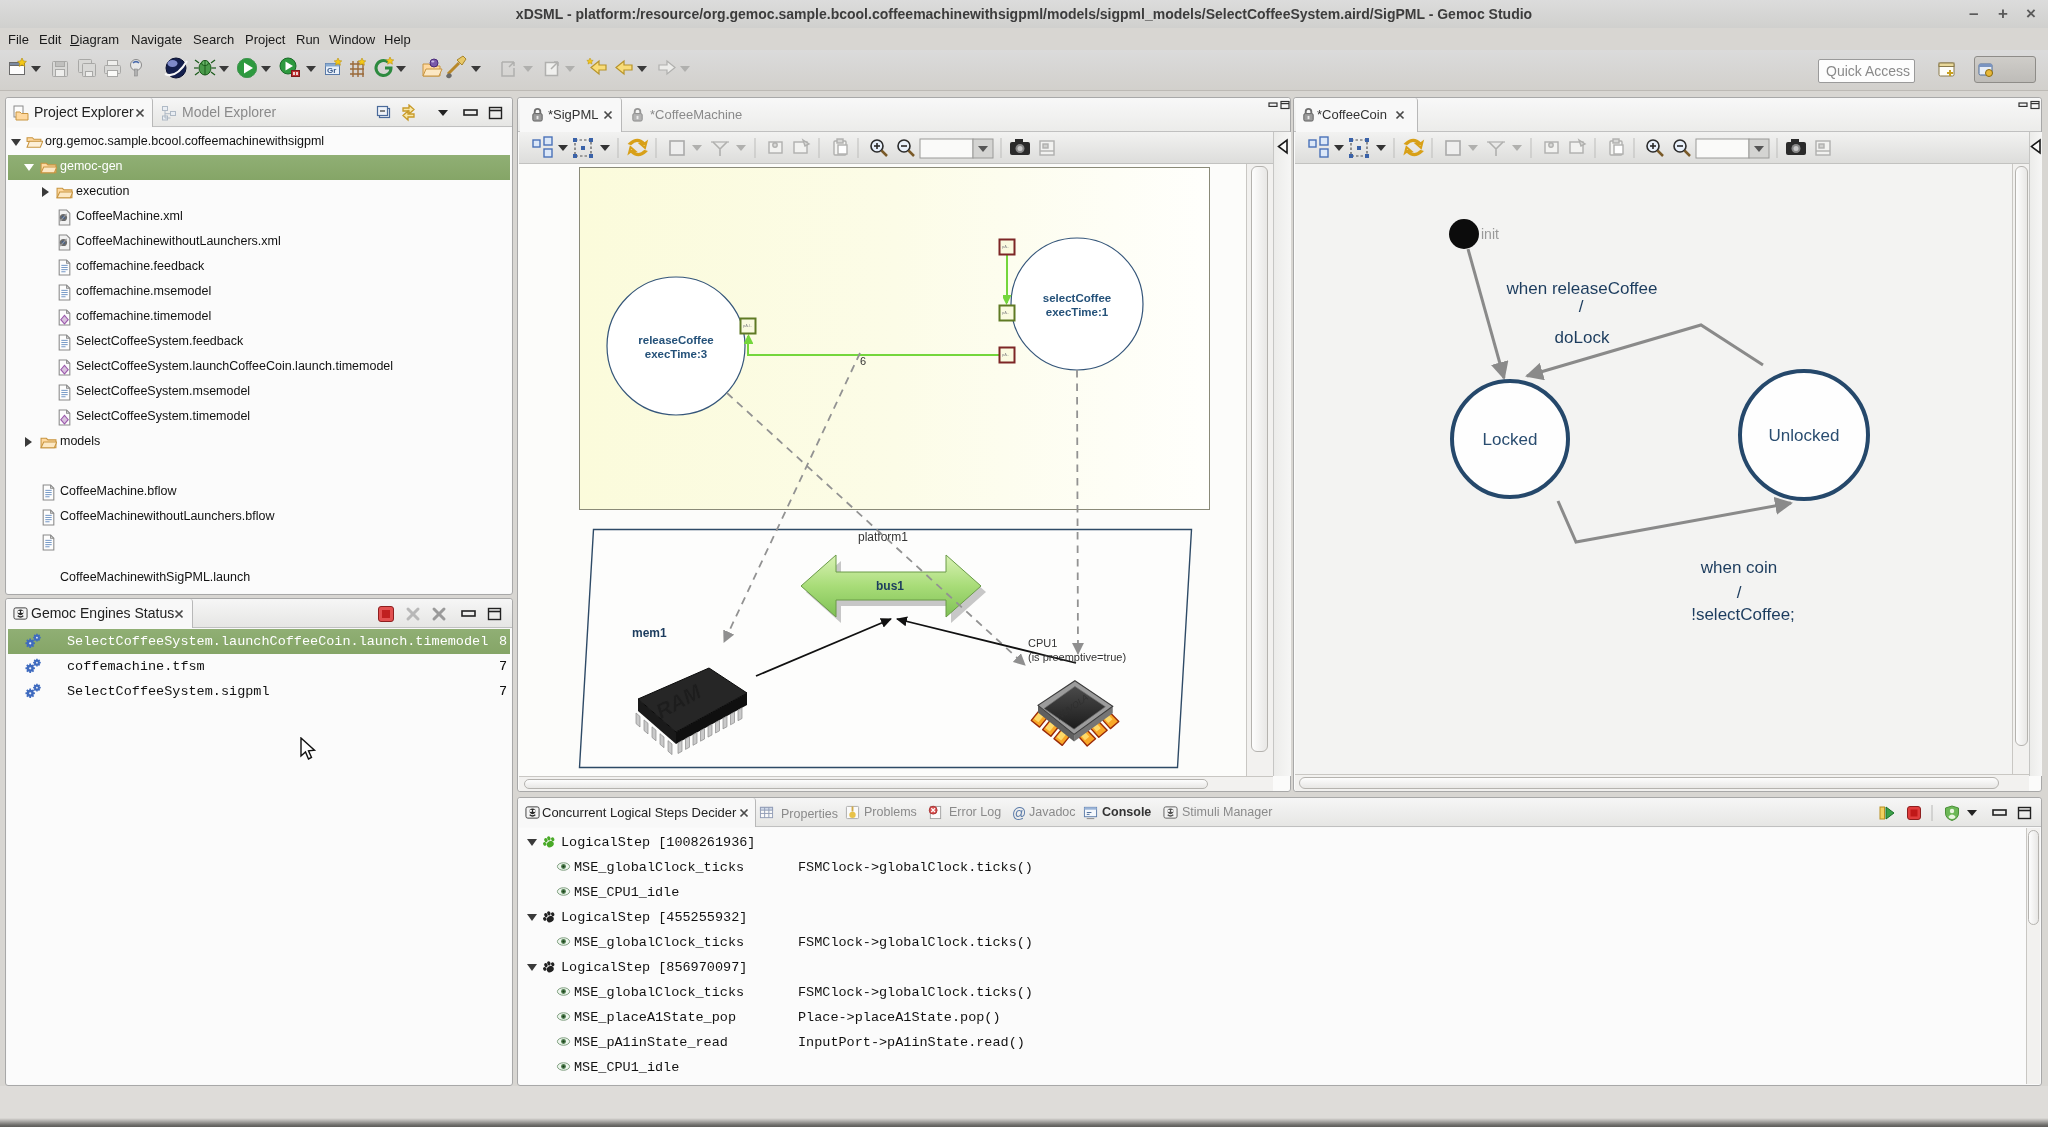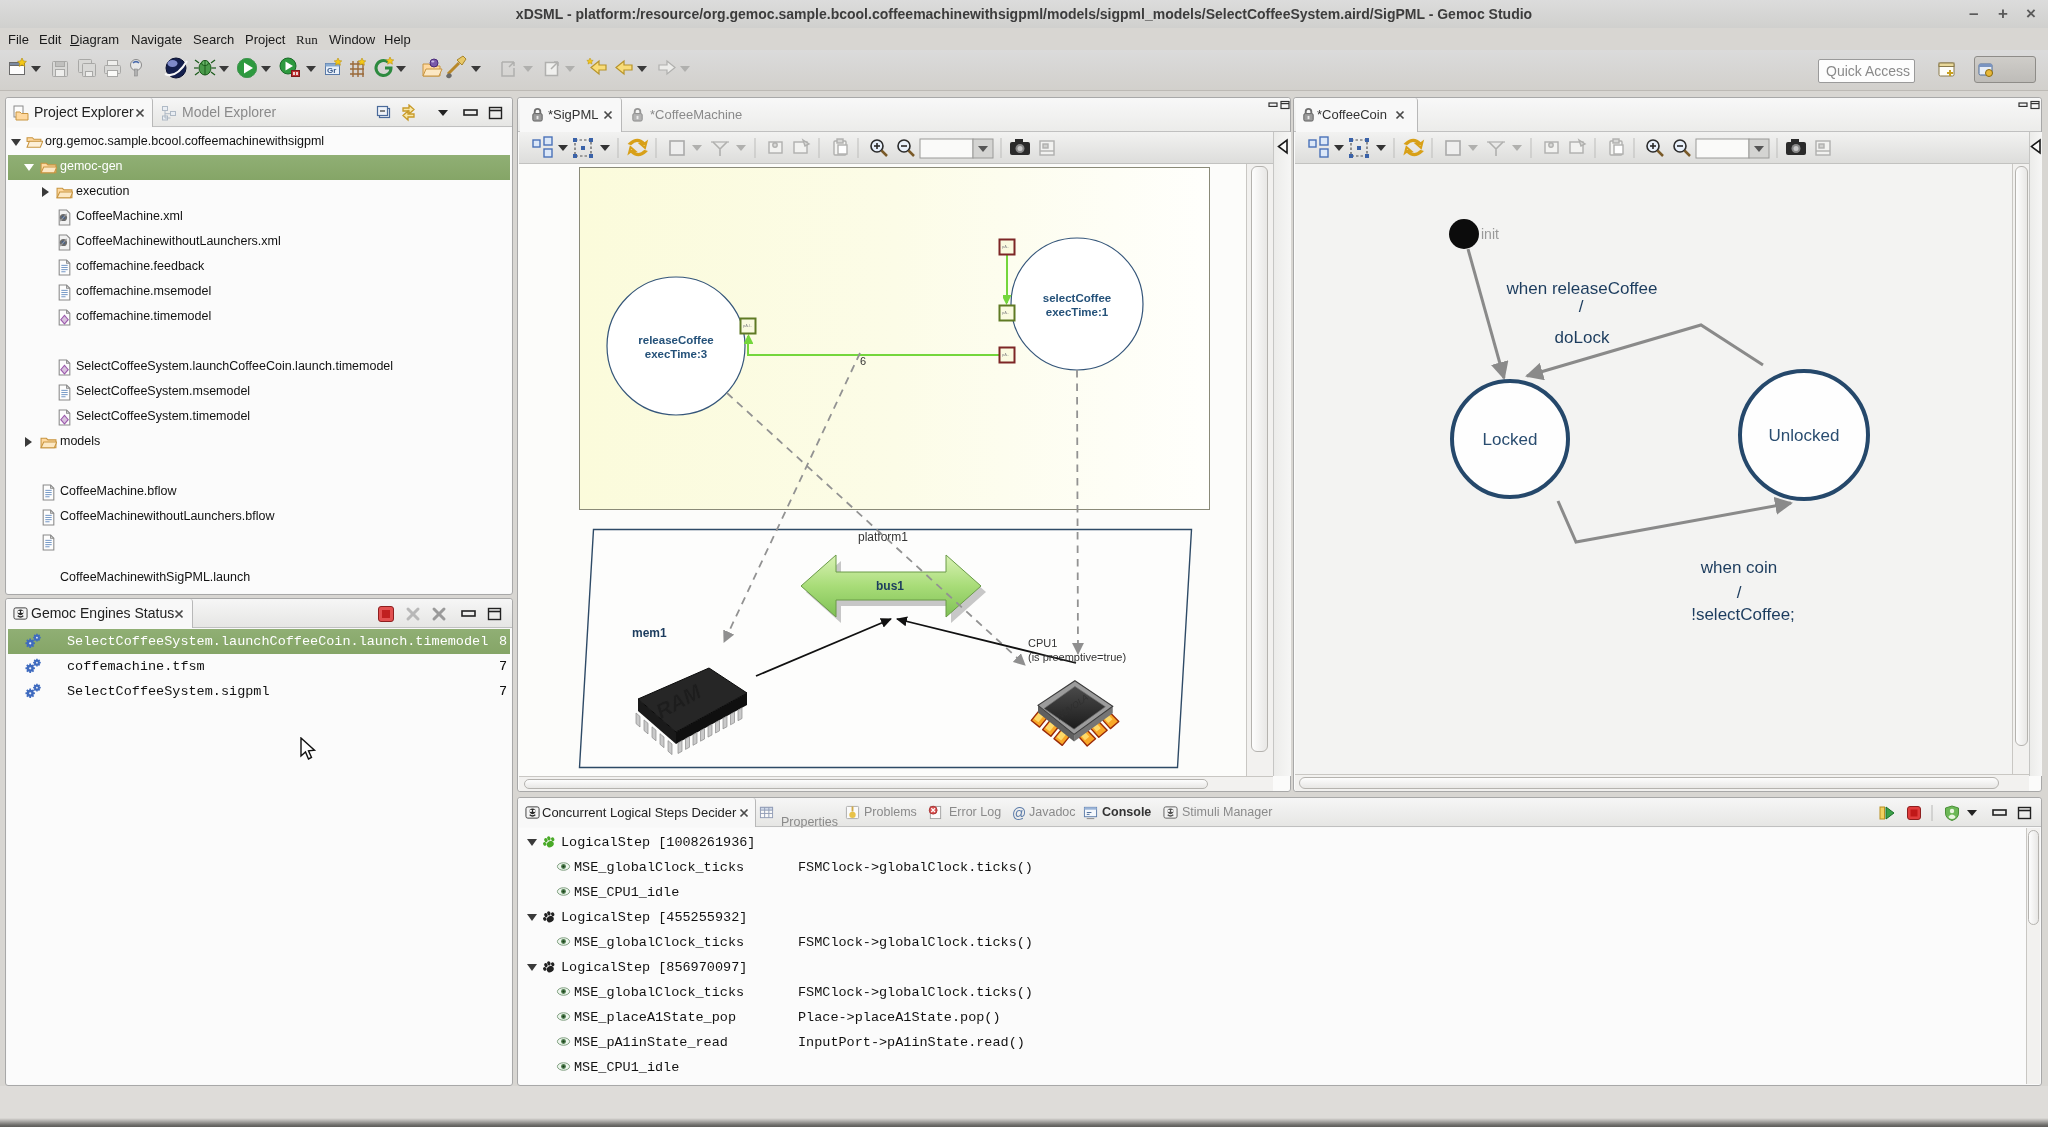--- a/index.html
+++ b/index.html
@@ -264,21 +264,21 @@
   <div class="winbtn" style="left:2026px;">×</div>
 </div>
 
 <div id="menubar">
   <span class="menuitem" style="left:8px;">File</span>
   <span class="menuitem" style="left:39px;">Edit</span>
   <span class="menuitem" style="left:70px;"><u>D</u>iagram</span>
   <span class="menuitem" style="left:131px;">Navigate</span>
   <span class="menuitem" style="left:193px;">Search</span>
   <span class="menuitem" style="left:245px;">Project</span>
-  <span class="menuitem" style="left:296px;font-family:Liberation Serif, serif;">Run</span>
+  <span class="menuitem" style="left:296px;">Run</span>
   <span class="menuitem" style="left:329px;">Window</span>
   <span class="menuitem" style="left:384px;">Help</span>
 </div>
 
 <div id="toolbar">
   <svg id="tbicons" width="710" height="41" style="position:absolute;left:0;top:0">
 
     <g>
       <rect x="9.5" y="12.5" width="15" height="12" fill="#fdfdfd" stroke="#6a6a6a"></rect>
       <rect x="9.5" y="12.5" width="15" height="3" fill="#7a8aa0" stroke="#6a6a6a"></rect>
@@ -500,20 +500,26 @@
       <svg class="abs" style="left:48px;top:4px" width="17" height="17">
           <use href="#i-file"></use>
         </svg>
       <span class="txt" style="left:68px;">coffemachine.msemodel</span>
     </div>
     <div class="trow" style="top:177px;">
       <svg class="abs" style="left:48px;top:4px" width="17" height="17">
           <use href="#i-filetm"></use>
         </svg>
       <span class="txt" style="left:68px;">coffemachine.timemodel</span>
+    </div>
+    <div class="trow" style="top:202px;">
+      <svg class="abs" style="left:48px;top:4px" width="17" height="17">
+          <use href="#i-file"></use>
+        </svg>
+      <span class="txt" style="left:68px;">SelectCoffeeSystem.feedback</span>
     </div>
     <div class="trow" style="top:227px;">
       <svg class="abs" style="left:48px;top:4px" width="17" height="17">
           <use href="#i-filetm"></use>
         </svg>
       <span class="txt" style="left:68px;">SelectCoffeeSystem.launchCoffeeCoin.launch.timemodel</span>
     </div>
     <div class="trow" style="top:252px;">
       <svg class="abs" style="left:48px;top:4px" width="17" height="17">
           <use href="#i-file"></use>
@@ -859,21 +865,21 @@
       </svg>
     <span class="tlabel" style="left:24px; top:7px; font-size:13px;">Concurrent Logical Steps Decider</span>
     <svg class="abs" style="left:221px;top:10px" width="10" height="10">
         <path d="M1.5 1.5 L8.5 8.5 M8.5 1.5 L1.5 8.5" stroke="#4a4a4a" stroke-width="1.7"></path>
       </svg>
   </div>
   <div class="tab-inactive" style="left:241px; width:80px;">
     <svg class="abs" style="left:0px;top:7px;opacity:.8" width="15" height="15">
         <use href="#i-table"></use>
       </svg>
-    <span class="tlabel" style="left:22px; top:17px; font-size:12.5px;text-align:center;">Properties</span>
+    <span class="tlabel" style="left:22px; top:9px; font-size:12.5px;text-align:center;">Properties</span>
   </div>
   <div class="tab-inactive" style="left:327px; width:78px;">
     <svg class="abs" style="left:0px;top:7px;opacity:.8" width="15" height="15">
         <use href="#i-problems"></use>
       </svg>
     <span class="tlabel" style="left:19px; top:7px; font-size:12.5px;">Problems</span>
   </div>
   <div class="tab-inactive" style="left:410px; width:80px;">
     <svg class="abs" style="left:0px;top:7px;opacity:.9" width="15" height="15">
         <use href="#i-errlog"></use>

